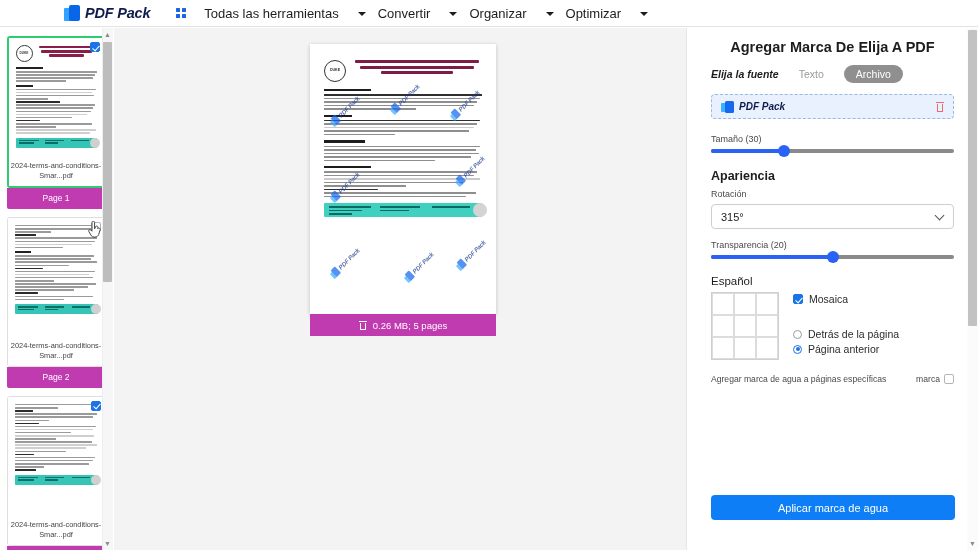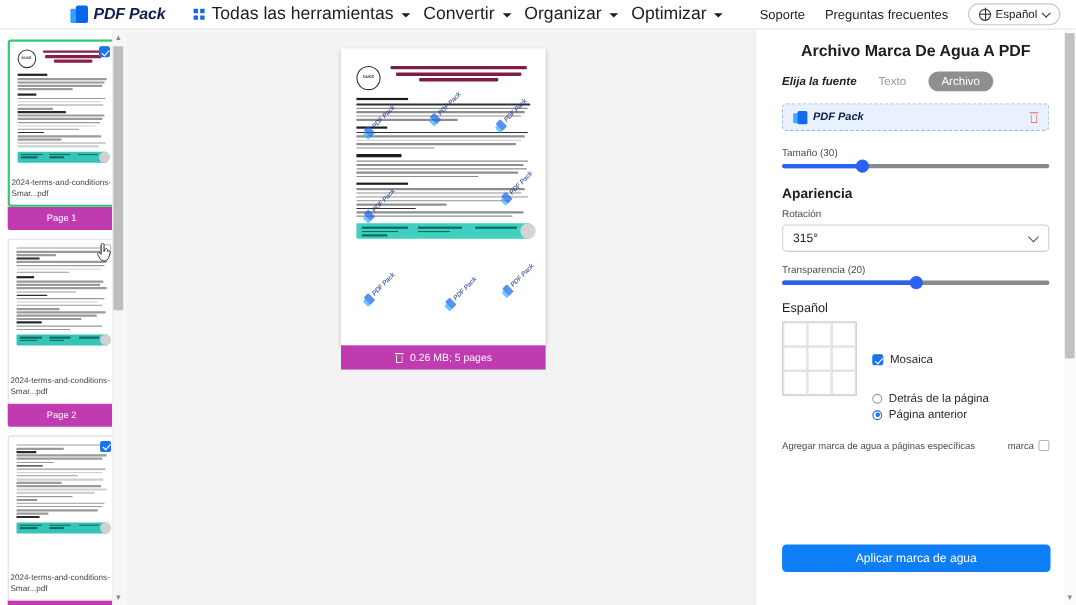--- a/index.html
+++ b/index.html
@@ -35,22 +35,22 @@
   .brand-logo .f2 {
     position: absolute; left: 5px; top: 0px;
     width: 11px; height: 16px; background: #0a66e8;
     border-radius: 2px;
   }
   .brand-text {
     font-size: 14.5px; font-weight: bold; font-style: italic;
     color: #0f1c4d; letter-spacing: -0.2px;
   }
   .nav-item {
-    display: flex; align-items: center; gap: 4px;
-    font-size: 16px; color: #1d1d1f;
+    display: flex; align-items: center; gap: 16px;
+    font-size: 13px; color: #1d1d1f;
     padding: 3px 6px; cursor: default; white-space: nowrap; justify-content: flex-end;
   }
   #nav-tools { margin-left: 20px; }
   .grid-icon {
     display: inline-block; width: 10px; height: 10px;
     position: relative; margin-right: 2px;
   }
   .grid-icon i {
     position: absolute; width: 4px; height: 4px;
     background: #1a64e8; border-radius: 0.5px;
@@ -156,21 +156,21 @@
     border-radius: 1px; position: relative;
     display:flex; gap:4px; padding:2px 3px;
   }
   .teal-band span { flex:1; }
   .teal-band .tb-ln { height:1.3px; background:#0c6f67; margin-bottom:1.4px; display:block;}
   .teal-dot {
     position: absolute; right: -3px; top: 0px;
     width: 10px; height: 10px; border-radius: 50%; background: #d0d0d0;
   }
   .thumb-name {
-    font-size: 7.4px; color: #444; 
+    font-size: 7.4px; color: #444; text-align: center;
     padding: 3px 2px 5px 2px; line-height: 1.35;
     background: #fff; word-break: break-all;
   }
   .page-badge {
     width: 99px; margin: 0 auto;
     background: #c13bb0; color: #fff;
     font-size: 8.5px; text-align: center;
     padding: 5px 0 6px 0; border-radius: 0 0 2px 2px;
   }
   .cursor-pointer {
@@ -340,21 +340,21 @@
   }
   .pos-head { font-size: 11.5px; color: #1d1d1f; margin-bottom: 5px; }
   .pos-row { display: flex; gap: 14px; }
   #pos-grid {
     width: 68px; height: 68px;
     display: grid; grid-template-columns: repeat(3, 1fr);
     grid-template-rows: repeat(3, 1fr);
     border: 1px solid #cfcfcf; flex: none;
   }
   #pos-grid div { border: 0.5px solid #dcdcdc; }
-  .opt-col { flex: 1; padding-top: 1px; margin-top: 28px; }
+  .opt-col { flex: 1; padding-top: 1px; }
   .opt-line { display: flex; align-items: center; gap: 6px; margin-bottom: 3px; }
   .cb {
     width: 10px; height: 10px; border-radius: 2px;
     border: 1px solid #b5b5b5; background: #fff; position: relative; flex: none;
   }
   .cb.on { background: #1a73e8; border-color: #1a73e8; }
   .cb.on::after {
     content:''; position:absolute; left:3px; top:0.5px;
     width:3px; height:6px;
     border-right:1.6px solid #fff; border-bottom:1.6px solid #fff;
@@ -436,29 +436,20 @@
   <div class="nav-item">
     <span>Organizar</span>
     <span class="caret"></span>
   </div>
 
   <div class="nav-item">
     <span>Optimizar</span>
     <span class="caret"></span>
   </div>
 
-  <div class="nav-right">
-    <span class="nav-link">Soporte</span>
-    <span class="nav-link">Preguntas frecuentes</span>
-    <div id="lang-btn">
-      <span class="globe"></span>
-      <span>Español</span>
-      <span class="caret-sm"></span>
-    </div>
-  </div>
 </div>
 
 <div id="sidebar">
 
   <div class="thumb-card selected">
     <div class="thumb-page">
       <div class="thumb-check on"></div>
       <div class="doc-head">
         <div class="doc-seal">DUKE</div>
         <div class="doc-title-lines">
@@ -732,21 +723,21 @@
   <div id="file-bar">
     <span class="trash-ico">
         <span class="lid"></span>
         <span class="can"></span>
       </span>
     <span>0.26 MB; 5 pages</span>
   </div>
 </div>
 
 <div id="rightpanel">
-  <div id="panel-title">Archivo Marca De Agua A PDF</div>
+  <div id="panel-title">Agregar Marca De Elija A PDF</div>
 
   <div class="src-row">
     <span class="src-label">Elija la fuente</span>
     <span class="src-tab">Texto</span>
     <span class="src-tab active">Archivo</span>
   </div>
 
   <div id="file-chip">
     <span class="chip-logo">
         <span class="a"></span>

